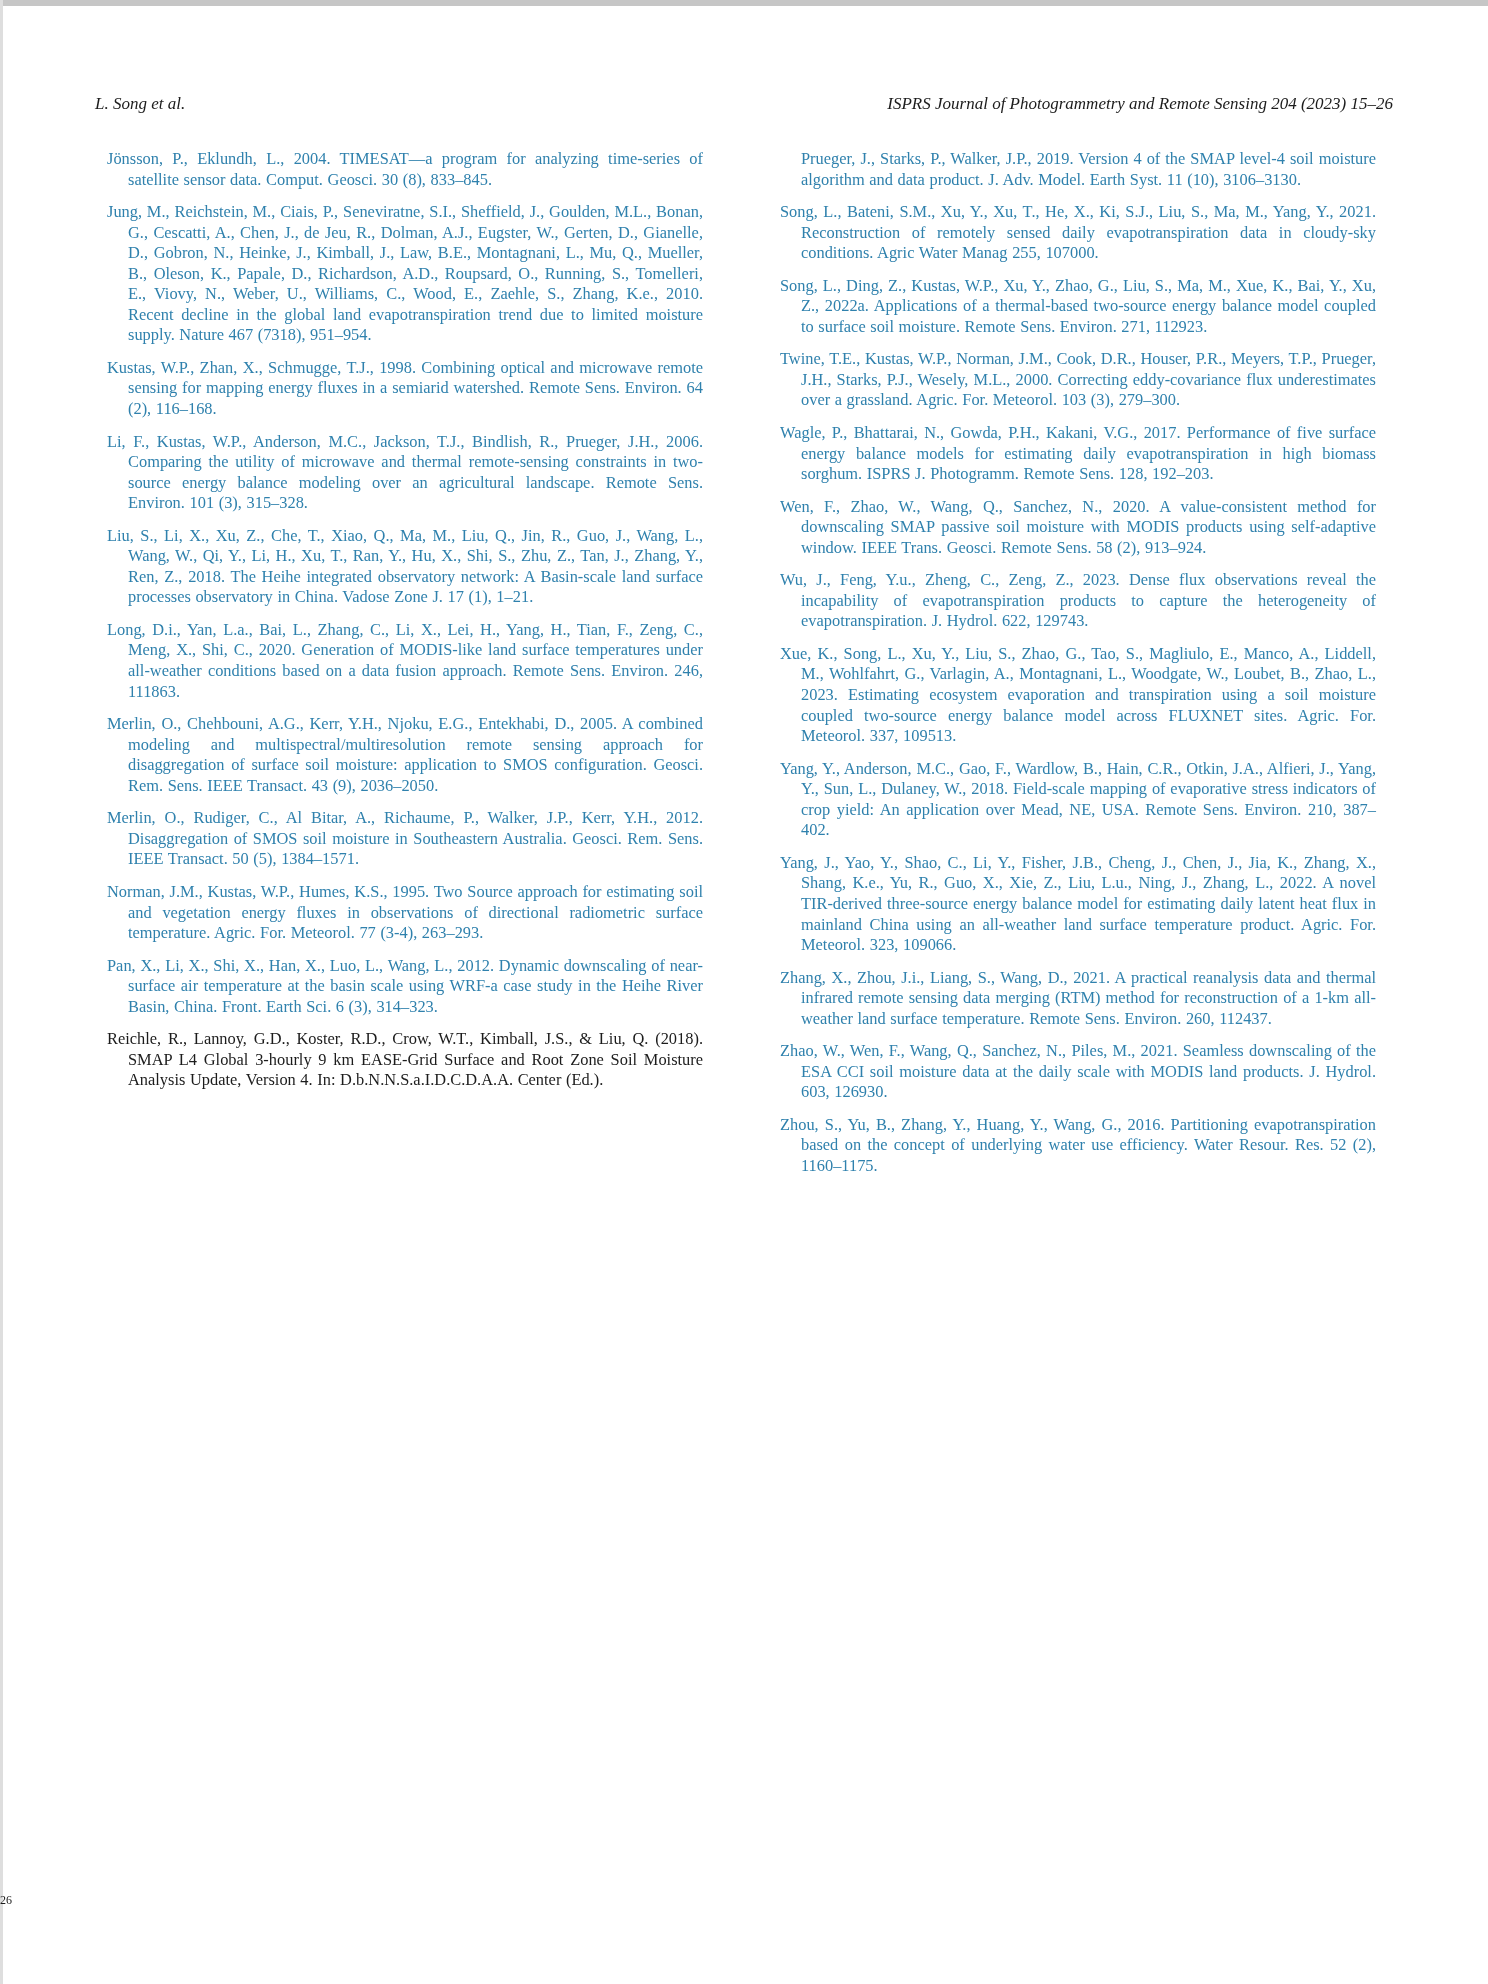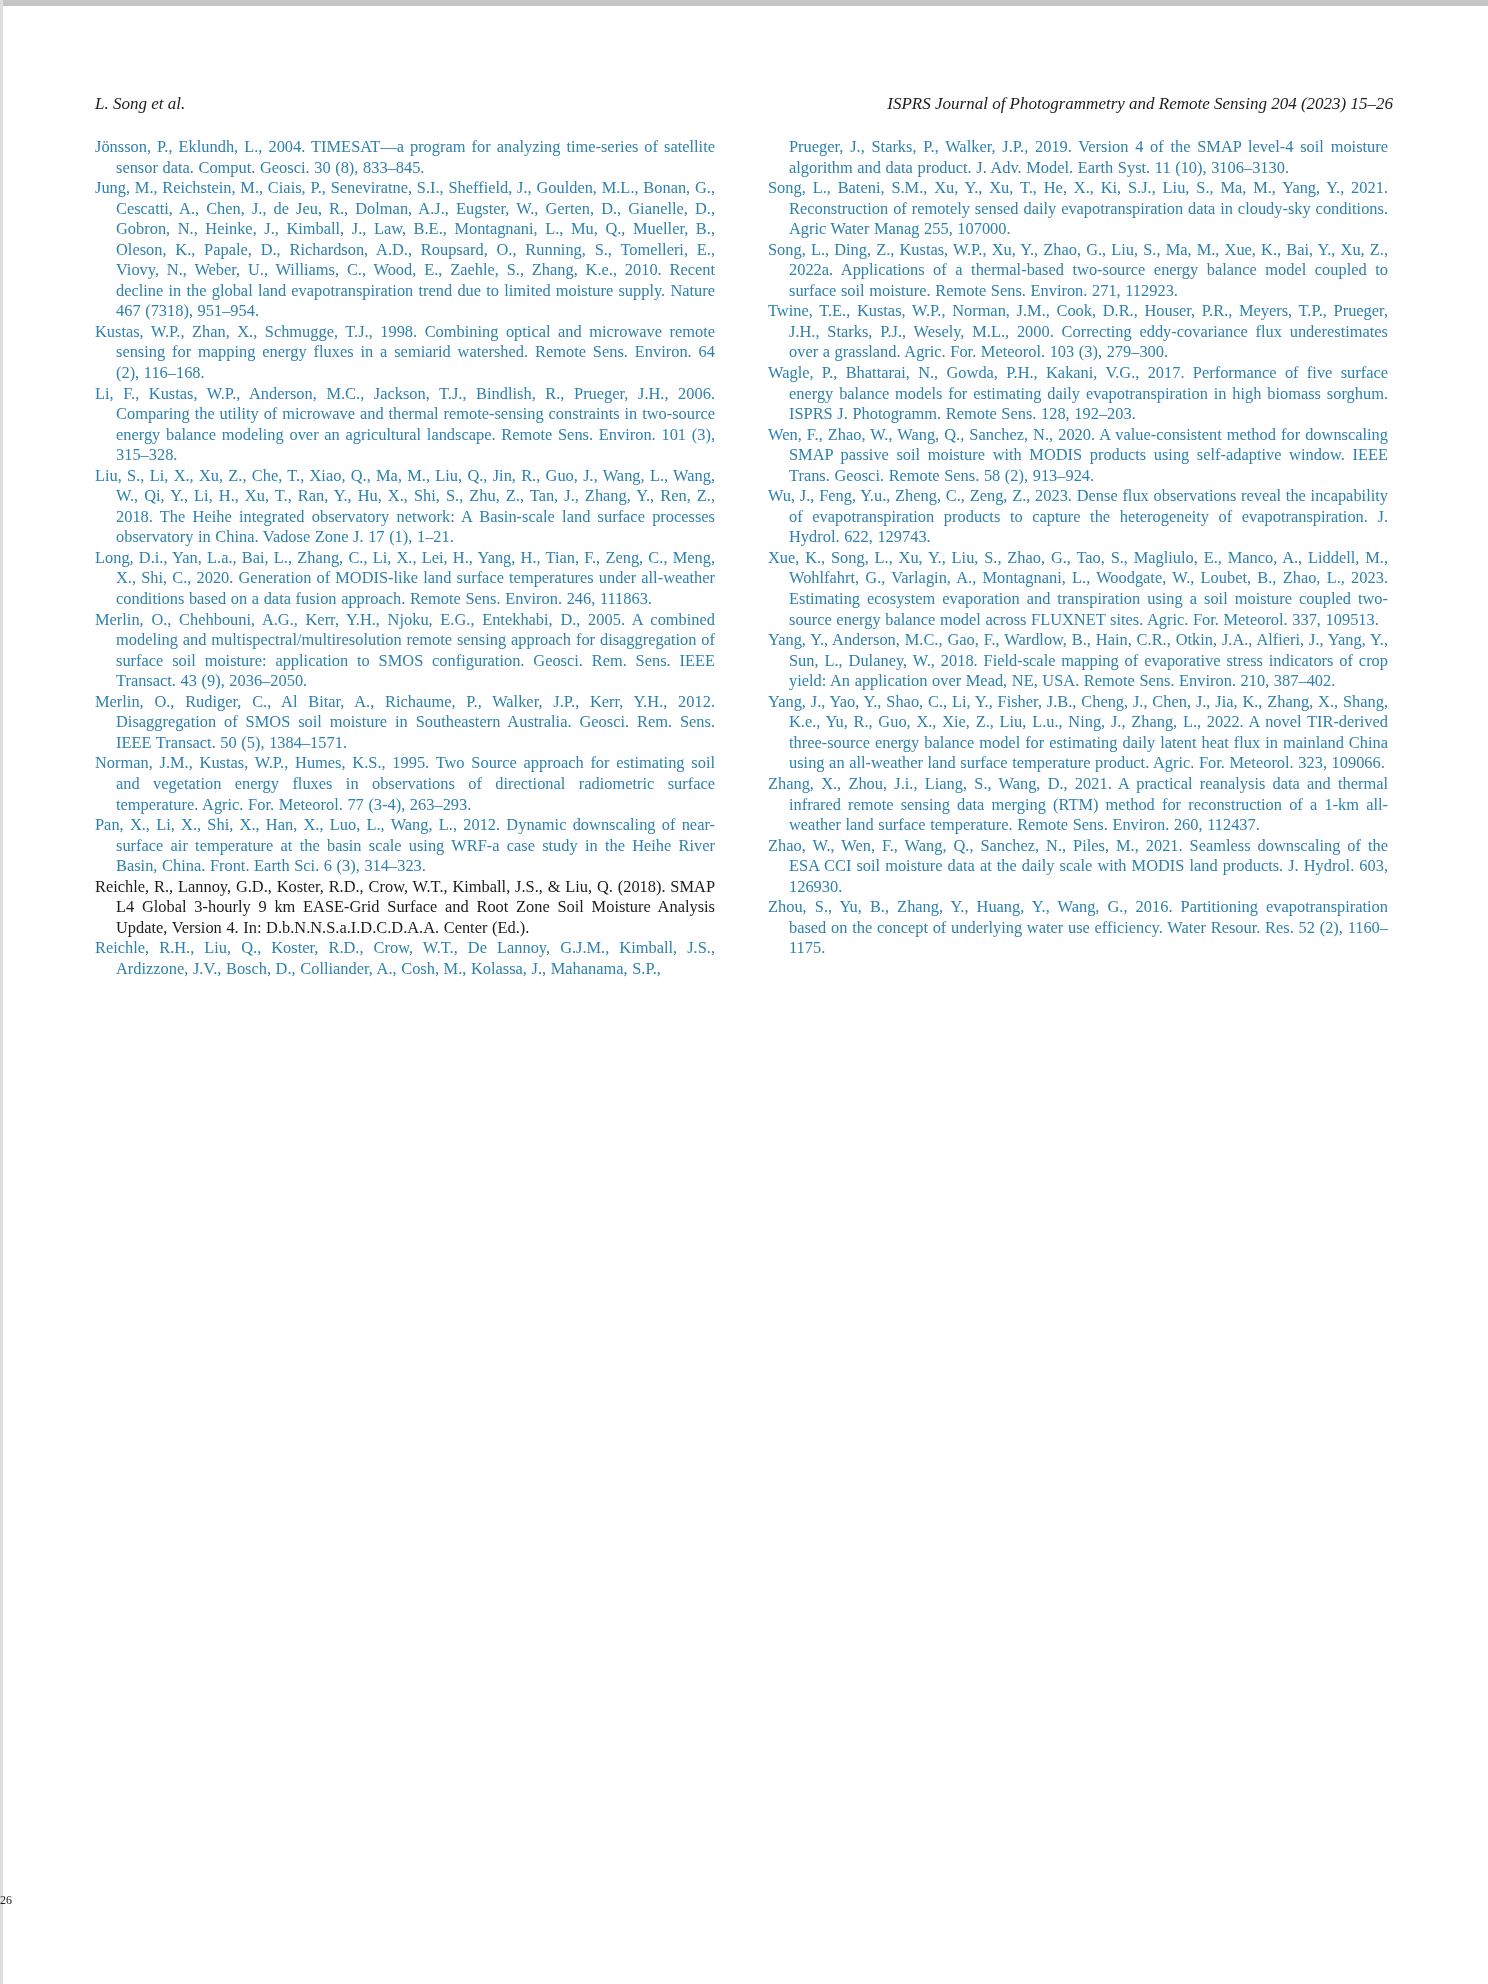--- a/index.html
+++ b/index.html
@@ -34,21 +34,21 @@
   }
   .columns {
     position: absolute;
     top: 137px; left: 95px;
     width: 1293px;
     display: flex;
     gap: 53px;
   }
   .col { width: 620px; }
   .ref {
-    margin: 0;
+    margin: 12px;
     font-size: 16.4px;
     line-height: 20.55px;
     text-align: justify;
     color: var(--link-color, #2f81ad);
     text-indent: -21px;
     padding-left: 21px;
     word-spacing: 0.5px;
   }
   .ref.cont { text-indent: 0; }
   .ref.black { color: #1c1c1c; }
@@ -78,21 +78,20 @@
       <p class="ref">Jung, M., Reichstein, M., Ciais, P., Seneviratne, S.I., Sheffield, J., Goulden, M.L., Bonan, G., Cescatti, A., Chen, J., de Jeu, R., Dolman, A.J., Eugster, W., Gerten, D., Gianelle, D., Gobron, N., Heinke, J., Kimball, J., Law, B.E., Montagnani, L., Mu, Q., Mueller, B., Oleson, K., Papale, D., Richardson, A.D., Roupsard, O., Running, S., Tomelleri, E., Viovy, N., Weber, U., Williams, C., Wood, E., Zaehle, S., Zhang, K.e., 2010. Recent decline in the global land evapotranspiration trend due to limited moisture supply. Nature 467 (7318), 951–954.</p>
       <p class="ref">Kustas, W.P., Zhan, X., Schmugge, T.J., 1998. Combining optical and microwave remote sensing for mapping energy fluxes in a semiarid watershed. Remote Sens. Environ. 64 (2), 116–168.</p>
       <p class="ref">Li, F., Kustas, W.P., Anderson, M.C., Jackson, T.J., Bindlish, R., Prueger, J.H., 2006. Comparing the utility of microwave and thermal remote-sensing constraints in two-source energy balance modeling over an agricultural landscape. Remote Sens. Environ. 101 (3), 315–328.</p>
       <p class="ref">Liu, S., Li, X., Xu, Z., Che, T., Xiao, Q., Ma, M., Liu, Q., Jin, R., Guo, J., Wang, L., Wang, W., Qi, Y., Li, H., Xu, T., Ran, Y., Hu, X., Shi, S., Zhu, Z., Tan, J., Zhang, Y., Ren, Z., 2018. The Heihe integrated observatory network: A Basin-scale land surface processes observatory in China. Vadose Zone J. 17 (1), 1–21.</p>
       <p class="ref">Long, D.i., Yan, L.a., Bai, L., Zhang, C., Li, X., Lei, H., Yang, H., Tian, F., Zeng, C., Meng, X., Shi, C., 2020. Generation of MODIS-like land surface temperatures under all-weather conditions based on a data fusion approach. Remote Sens. Environ. 246, 111863.</p>
       <p class="ref">Merlin, O., Chehbouni, A.G., Kerr, Y.H., Njoku, E.G., Entekhabi, D., 2005. A combined modeling and multispectral/multiresolution remote sensing approach for disaggregation of surface soil moisture: application to SMOS configuration. Geosci. Rem. Sens. IEEE Transact. 43 (9), 2036–2050.</p>
       <p class="ref">Merlin, O., Rudiger, C., Al Bitar, A., Richaume, P., Walker, J.P., Kerr, Y.H., 2012. Disaggregation of SMOS soil moisture in Southeastern Australia. Geosci. Rem. Sens. IEEE Transact. 50 (5), 1384–1571.</p>
       <p class="ref">Norman, J.M., Kustas, W.P., Humes, K.S., 1995. Two Source approach for estimating soil and vegetation energy fluxes in observations of directional radiometric surface temperature. Agric. For. Meteorol. 77 (3-4), 263–293.</p>
       <p class="ref">Pan, X., Li, X., Shi, X., Han, X., Luo, L., Wang, L., 2012. Dynamic downscaling of near-surface air temperature at the basin scale using WRF-a case study in the Heihe River Basin, China. Front. Earth Sci. 6 (3), 314–323.</p>
       <p class="ref black">Reichle, R., Lannoy, G.D., Koster, R.D., Crow, W.T., Kimball, J.S., &amp; Liu, Q. (2018). SMAP L4 Global 3-hourly 9 km EASE-Grid Surface and Root Zone Soil Moisture Analysis Update, Version 4. In: D.b.N.N.S.a.I.D.C.D.A.A. Center (Ed.).</p>
-      <p class="ref">Reichle, R.H., Liu, Q., Koster, R.D., Crow, W.T., De Lannoy, G.J.M., Kimball, J.S., Ardizzone, J.V., Bosch, D., Colliander, A., Cosh, M., Kolassa, J., Mahanama, S.P.,</p>
     </div>
   <div class="col">
       <p class="ref cont">Prueger, J., Starks, P., Walker, J.P., 2019. Version 4 of the SMAP level-4 soil moisture algorithm and data product. J. Adv. Model. Earth Syst. 11 (10), 3106–3130.</p>
       <p class="ref">Song, L., Bateni, S.M., Xu, Y., Xu, T., He, X., Ki, S.J., Liu, S., Ma, M., Yang, Y., 2021. Reconstruction of remotely sensed daily evapotranspiration data in cloudy-sky conditions. Agric Water Manag 255, 107000.</p>
       <p class="ref">Song, L., Ding, Z., Kustas, W.P., Xu, Y., Zhao, G., Liu, S., Ma, M., Xue, K., Bai, Y., Xu, Z., 2022a. Applications of a thermal-based two-source energy balance model coupled to surface soil moisture. Remote Sens. Environ. 271, 112923.</p>
       <p class="ref">Twine, T.E., Kustas, W.P., Norman, J.M., Cook, D.R., Houser, P.R., Meyers, T.P., Prueger, J.H., Starks, P.J., Wesely, M.L., 2000. Correcting eddy-covariance flux underestimates over a grassland. Agric. For. Meteorol. 103 (3), 279–300.</p>
       <p class="ref">Wagle, P., Bhattarai, N., Gowda, P.H., Kakani, V.G., 2017. Performance of five surface energy balance models for estimating daily evapotranspiration in high biomass sorghum. ISPRS J. Photogramm. Remote Sens. 128, 192–203.</p>
       <p class="ref">Wen, F., Zhao, W., Wang, Q., Sanchez, N., 2020. A value-consistent method for downscaling SMAP passive soil moisture with MODIS products using self-adaptive window. IEEE Trans. Geosci. Remote Sens. 58 (2), 913–924.</p>
       <p class="ref">Wu, J., Feng, Y.u., Zheng, C., Zeng, Z., 2023. Dense flux observations reveal the incapability of evapotranspiration products to capture the heterogeneity of evapotranspiration. J. Hydrol. 622, 129743.</p>
       <p class="ref">Xue, K., Song, L., Xu, Y., Liu, S., Zhao, G., Tao, S., Magliulo, E., Manco, A., Liddell, M., Wohlfahrt, G., Varlagin, A., Montagnani, L., Woodgate, W., Loubet, B., Zhao, L., 2023. Estimating ecosystem evaporation and transpiration using a soil moisture coupled two-source energy balance model across FLUXNET sites. Agric. For. Meteorol. 337, 109513.</p>

